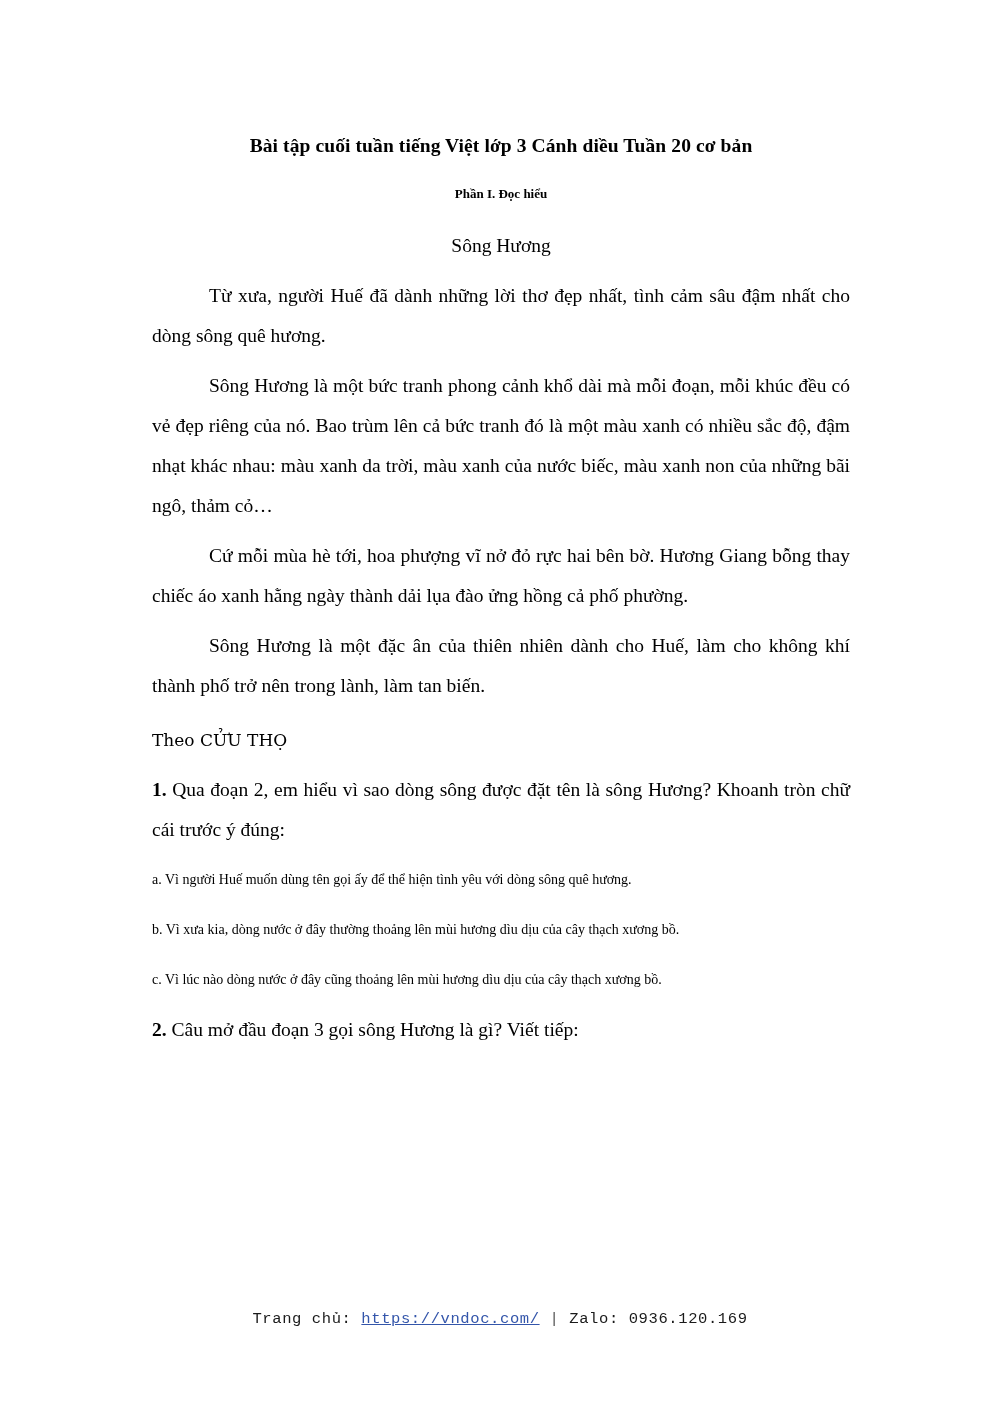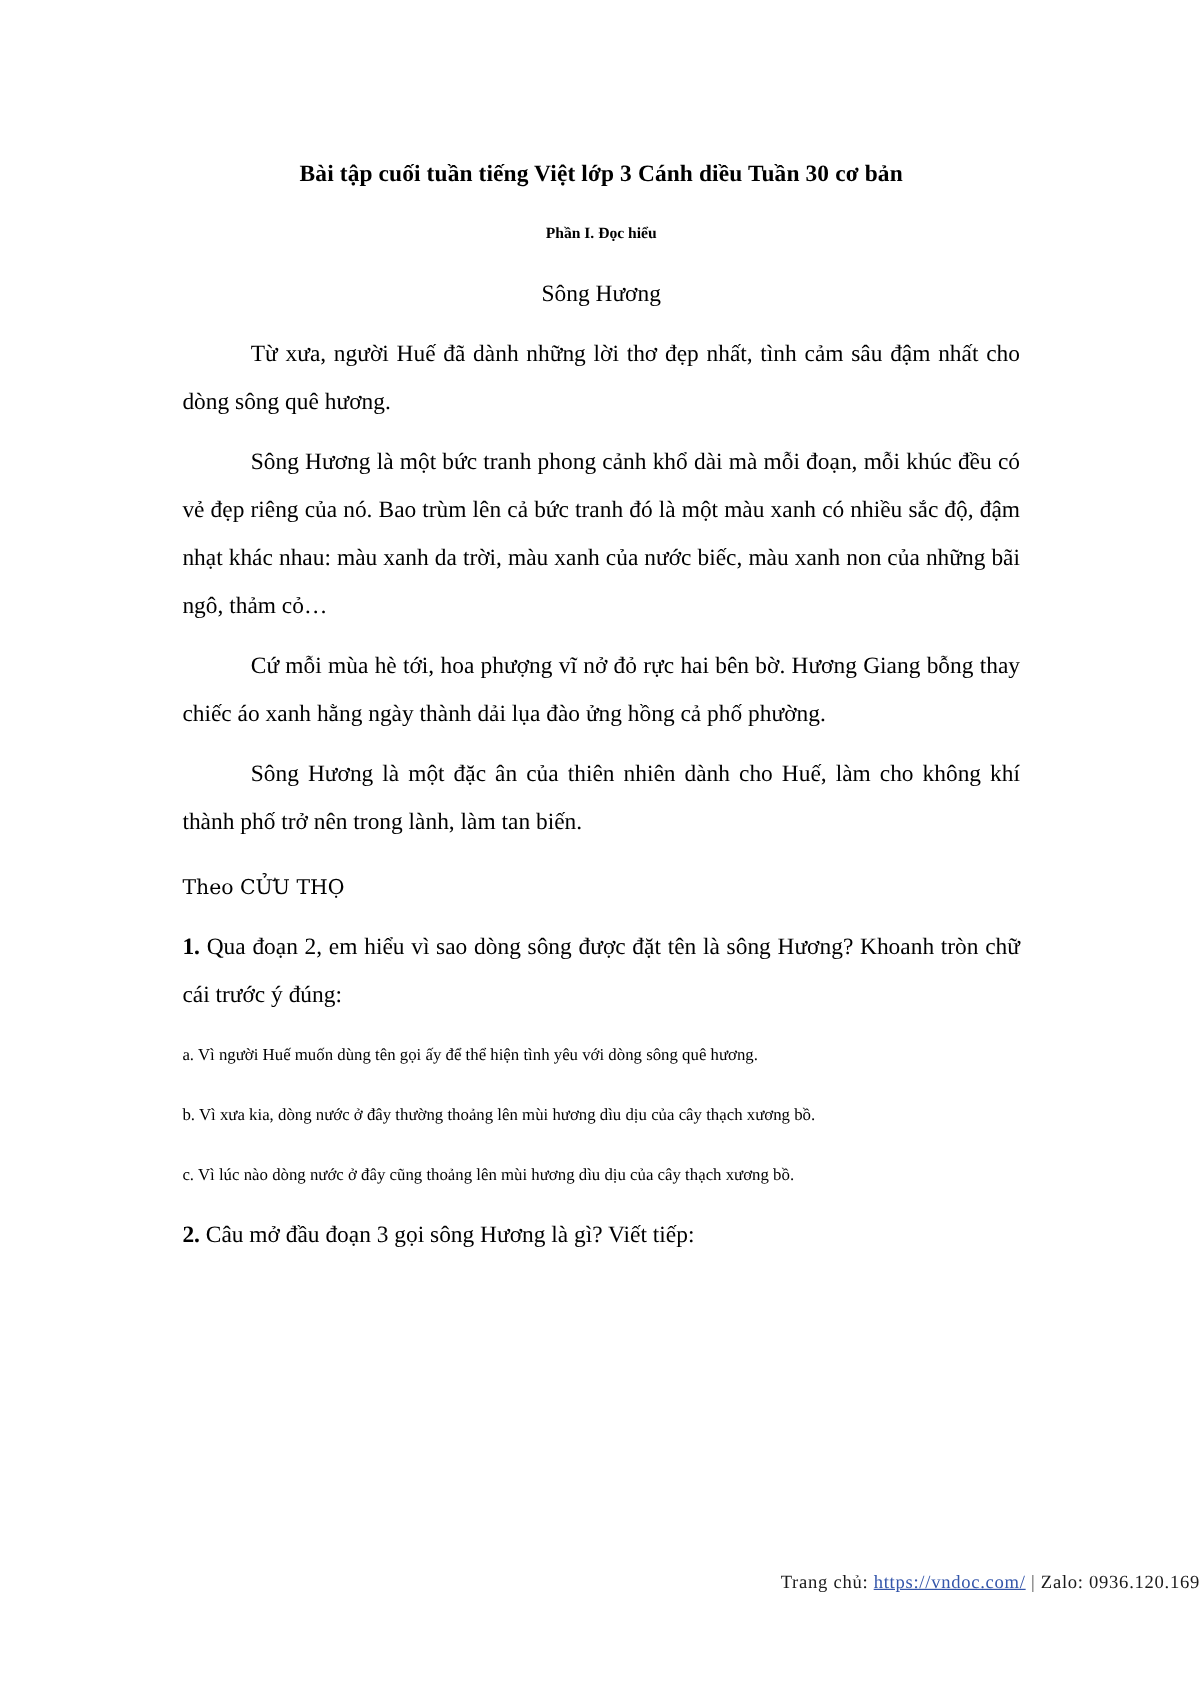--- a/index.html
+++ b/index.html
@@ -96,43 +96,43 @@
     text-indent: 0;
     margin: 10px 0 0 0;
   }
 
   
   .footer {
     position: absolute;
     left: 0;
     top: 1310px;
     width: 1000px;
-    text-align: right;
-    font-family: Liberation Serif, serif;
+    text-align: center;
+    font-family: Liberation Mono, monospace;
     font-size: 15.5px;
     letter-spacing: 0.6px;
     color: #1a1a1a;
     white-space: pre;
   }
   .footer .flink {
     color: #3355aa;
     text-decoration: underline;
   }
   .footer .fsep {
     color: #555555;
   }
 </style>
 </head>
 <body>
 
 <div class="page">
 
   <div class="content">
 
-    <div class="doc-title">Bài tập cuối tuần tiếng Việt lớp 3 Cánh diều Tuần 30 cơ bản</div>
+    <div class="doc-title">Bài tập cuối tuần tiếng Việt lớp 3 Cánh diều Tuần 20 cơ bản</div>
 
     <div class="section-heading">Phần I. Đọc hiểu</div>
 
     <div class="reading-title">Sông Hương</div>
 
     <p class="body-para">Từ xưa, người Huế đã dành những lời thơ đẹp nhất, tình cảm sâu đậm nhất cho dòng sông quê hương.</p>
 
 
     <p class="body-para">Sông Hương là một bức tranh phong cảnh khổ dài mà mỗi đoạn, mỗi khúc đều có vẻ đẹp riêng của nó. Bao trùm lên cả bức tranh đó là một màu xanh có nhiều sắc độ, đậm nhạt khác nhau: màu xanh da trời, màu xanh của nước biếc, màu xanh non của những bãi ngô, thảm cỏ…</p>
 

